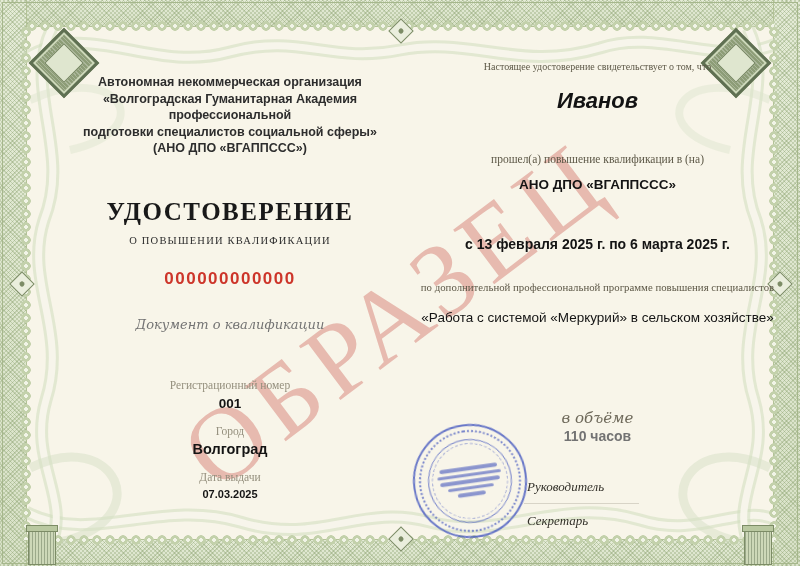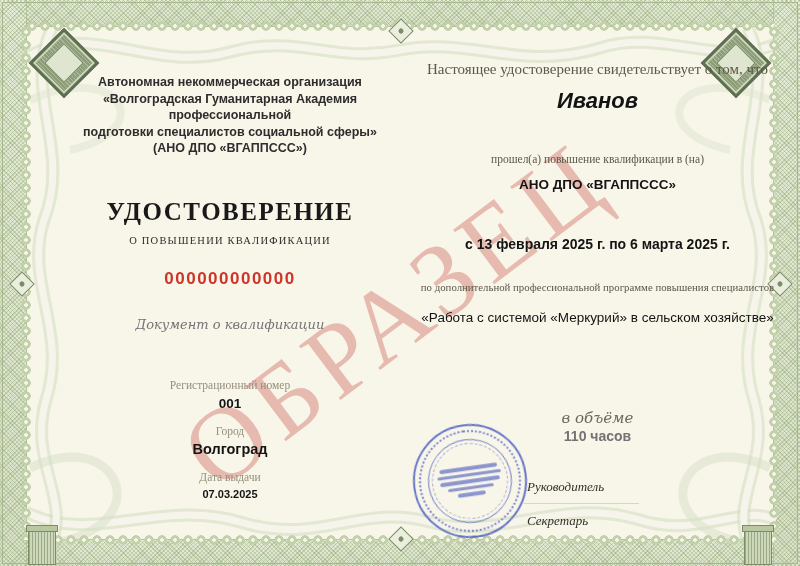--- a/index.html
+++ b/index.html
@@ -82,21 +82,21 @@
   .cert-subtitle{top:235px;font-family:"Liberation Serif",serif;font-size:10.5px;
     letter-spacing:1.2px;color:#2c2c2c;}
   .cert-number{top:269px;font-size:17px;font-weight:600;letter-spacing:1.5px;color:#cd352a;}
   .doc-type{top:317px;font-family:"DejaVu Serif",serif;font-style:italic;
     font-size:13px;color:#737373;}
   .small-label{font-family:"Liberation Serif",serif;font-size:11.5px;color:#948f7d;}
   .value{font-weight:bold;color:#141414;}
   .reg-label{top:379px;} .reg-value{top:396px;font-size:13.5px;}
   .city-label{top:425px;} .city-value{top:441px;font-size:14.5px;}
   .date-label{top:471px;} .date-value{top:488px;font-size:11px;}
-  .statement{top:61px;font-family:"Liberation Serif",serif;font-size:15px;color:#5d5847;}
+  .statement{top:61px;font-family:"Liberation Serif",serif;font-size:10px;color:#5d5847;}
   .holder{font-size:22px;font-weight:bold;font-style:italic;color:#131313;}
   .holder-1{top:88px;} .holder-2{top:114px;}
   .completed-label{top:153px;font-family:"Liberation Serif",serif;font-size:11.5px;color:#5d5847;}
   .org-short{top:177px;font-size:13.5px;font-weight:bold;color:#141414;}
   .period{top:236px;font-size:14px;font-weight:bold;color:#141414;}
   .program-label{top:281px;left:-18px;width:381px;font-family:"Liberation Serif",serif;
     font-size:10.8px;color:#5d5847;white-space:nowrap;}
   .program-name{top:310px;left:-18px;width:381px;font-size:13.5px;font-weight:normal;
     color:#141414;white-space:nowrap;}
   .volume-label{top:409px;font-family:"DejaVu Serif",serif;font-style:italic;

